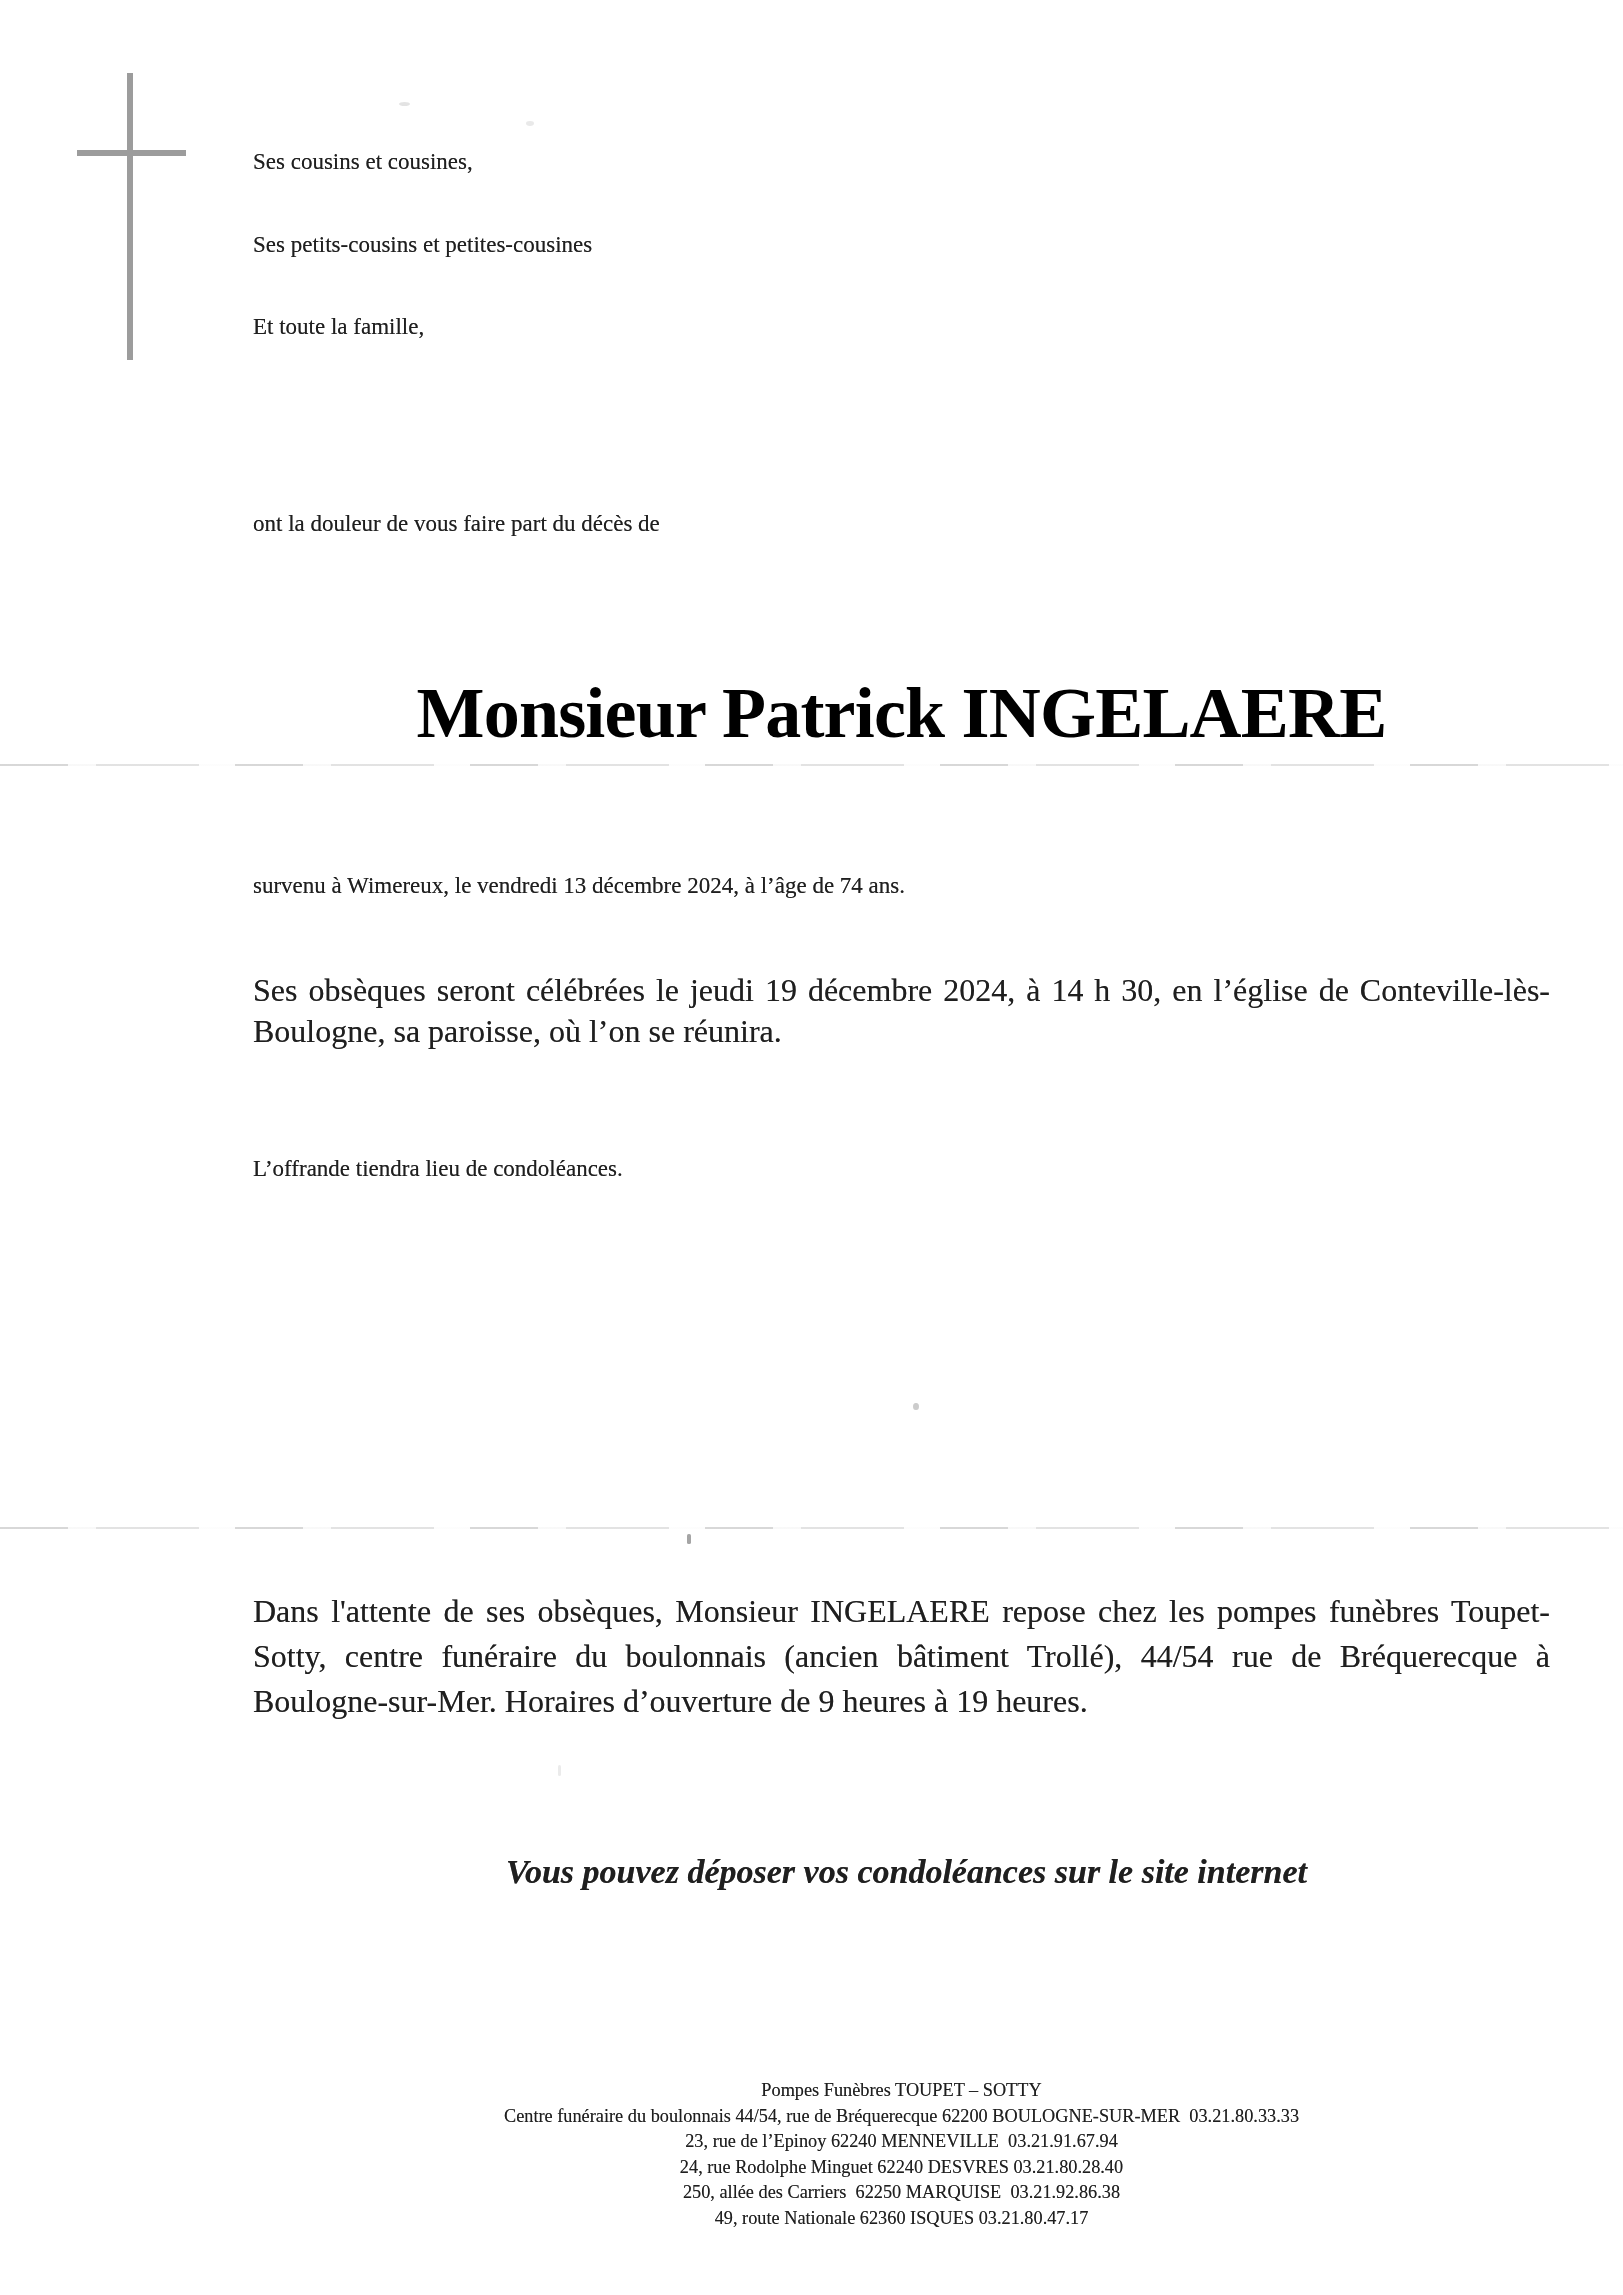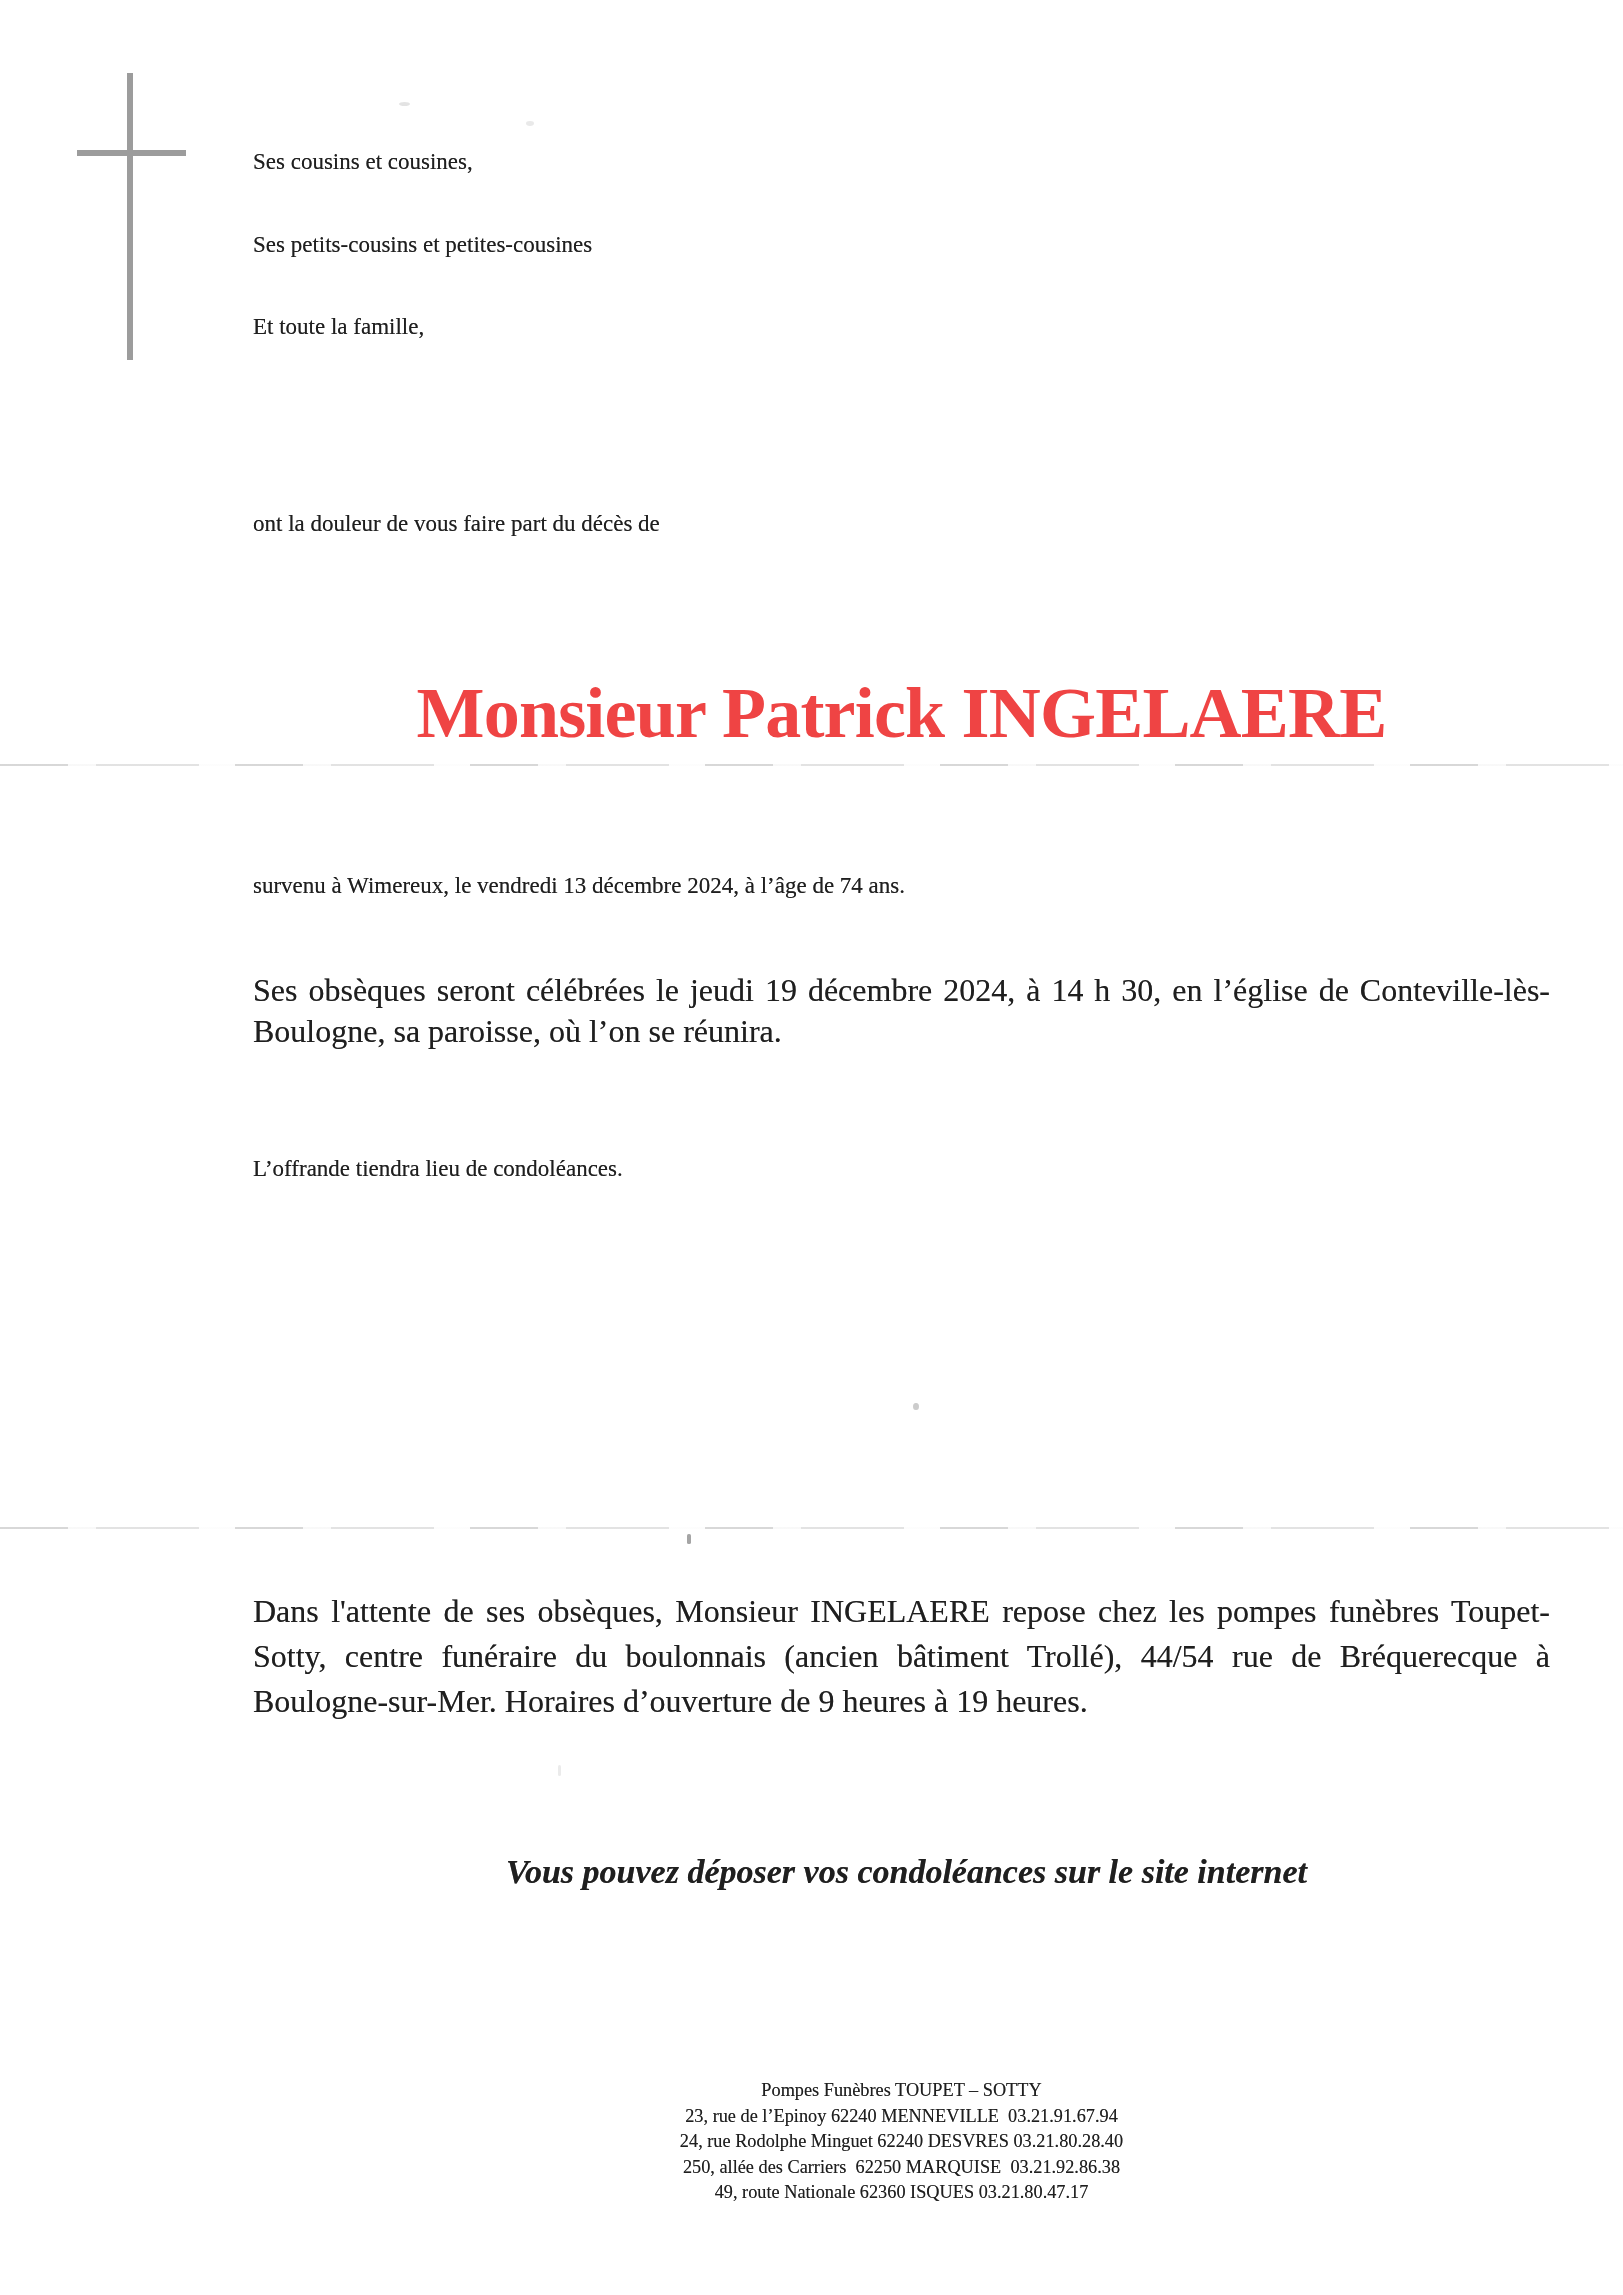--- a/index.html
+++ b/index.html
@@ -33,21 +33,21 @@
     text-shadow:0 0 0.5px rgba(0,0,0,0.55);
   }
   .title{
     left:253px;
     width:1297px;
     top:672px;
     font-size:72px;
     font-weight:bold;
     text-align:center;
     white-space:nowrap;
-    color:#ef4444;
+    color:#000000;
     letter-spacing:-0.8px;
   }
   .right-align{text-align:right;white-space:nowrap;}
   .bold-italic{font-weight:bold;font-style:italic;}
   .condolences{
     left:253px;
     width:1307px;
     top:1848px;
     text-align:center;
     font-size:34px;
@@ -106,20 +106,21 @@
   <div class="abs scanline" style="top:1527px"></div>
 
   <div class="abs para" style="top:1589px;line-height:45px">Dans l'attente de ses obsèques, Monsieur INGELAERE repose chez les pompes funèbres Toupet-Sotty, centre funéraire du boulonnais (ancien bâtiment Trollé), 44/54 rue de Bréquerecque à Boulogne-sur-Mer. Horaires d’ouverture de 9 heures à 19 heures.</div>
 
   <div class="abs condolences">
     <div>Vous pouvez déposer vos condoléances sur le site internet</div>
   </div>
 
   <div class="abs footer">
     <div>Pompes Funèbres TOUPET – SOTTY</div>
+    <div>Centre funéraire du boulonnais 44/54, rue de Bréquerecque 62200 BOULOGNE-SUR-MER  03.21.80.33.33</div>
     <div>23, rue de l’Epinoy 62240 MENNEVILLE  03.21.91.67.94</div>
     <div>24, rue Rodolphe Minguet 62240 DESVRES 03.21.80.28.40</div>
     <div>250, allée des Carriers  62250 MARQUISE  03.21.92.86.38</div>
     <div>49, route Nationale 62360 ISQUES 03.21.80.47.17</div>
   </div>
 
   <div class="abs speck" style="left:687px;top:1534px;width:4px;height:9.6px;border-radius:1.6px;opacity:.8"></div>
   <div class="abs speck" style="left:913px;top:1403px;width:5.6px;height:7.2px;opacity:.45"></div>
   <div class="abs speck" style="left:399px;top:102px;width:11px;height:4px;opacity:.25"></div>
   <div class="abs speck" style="left:526px;top:121px;width:8px;height:4.8px;opacity:.2"></div>

